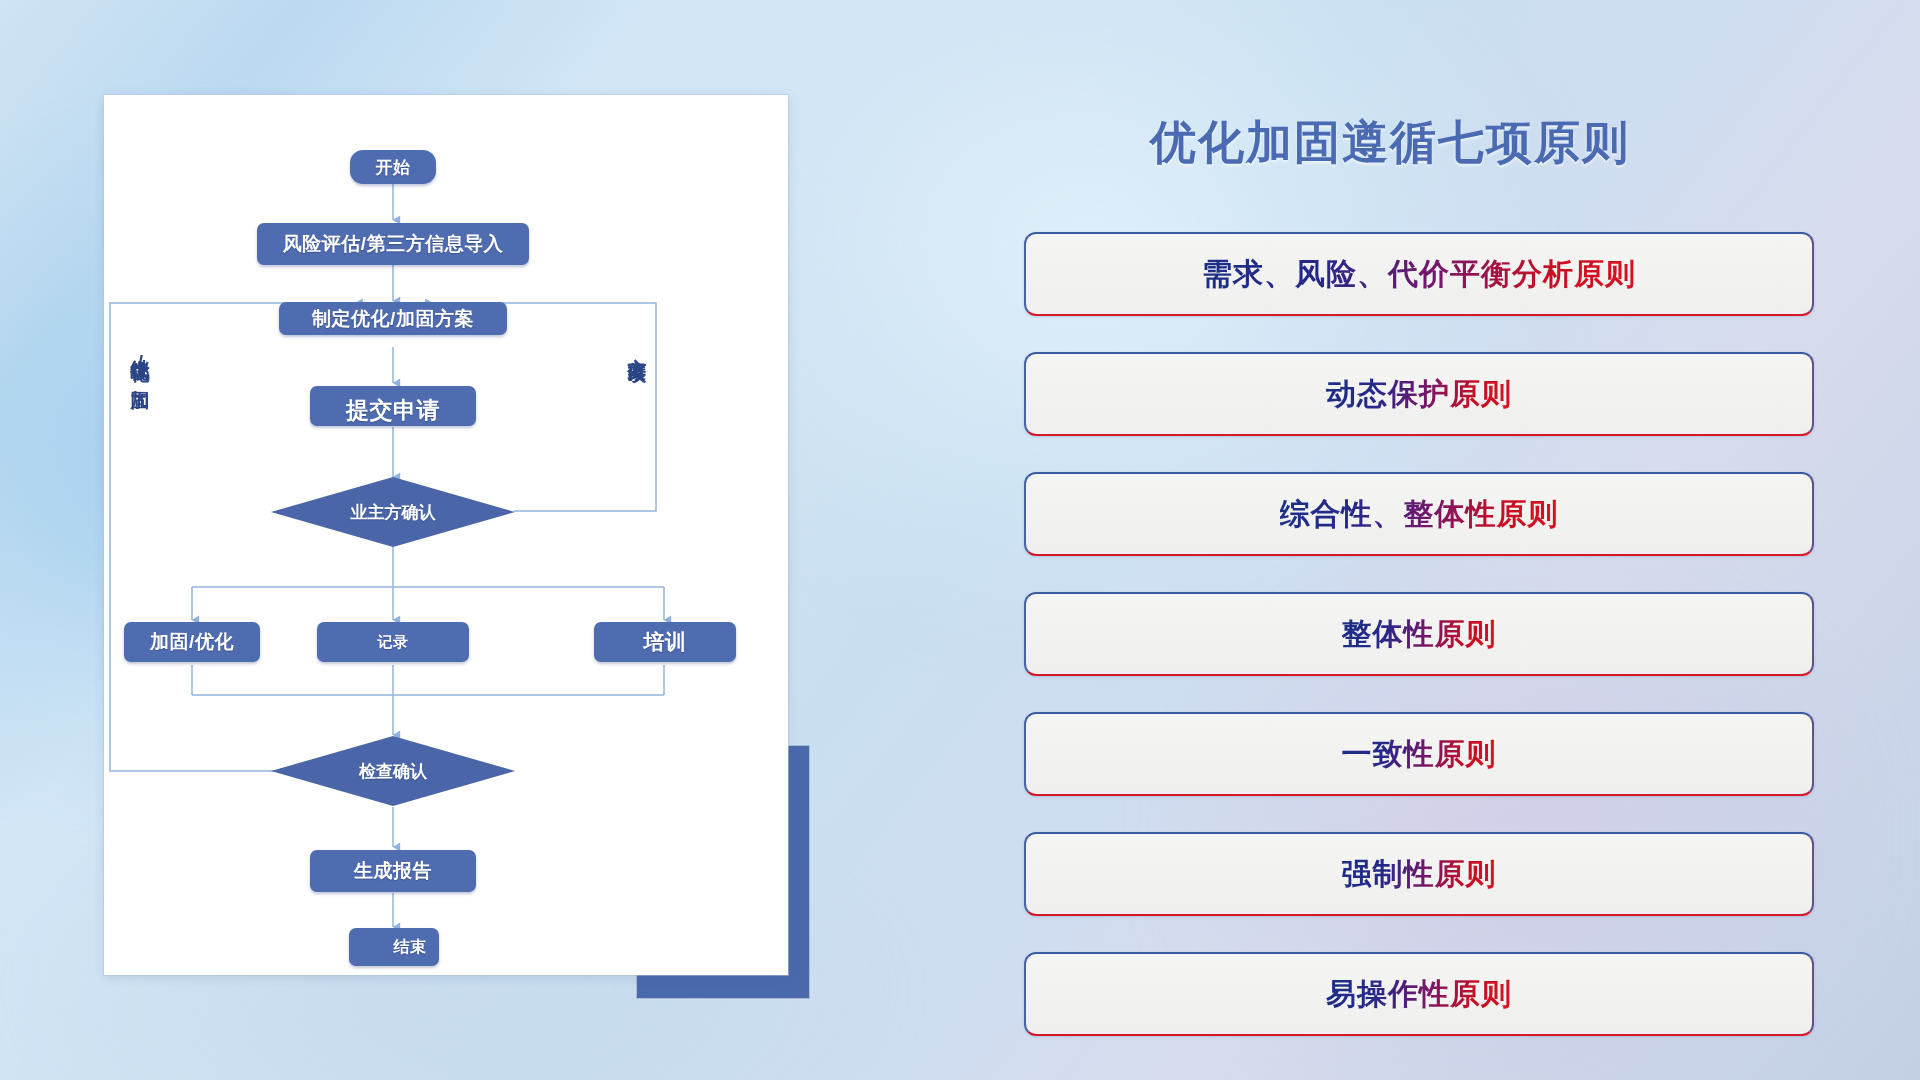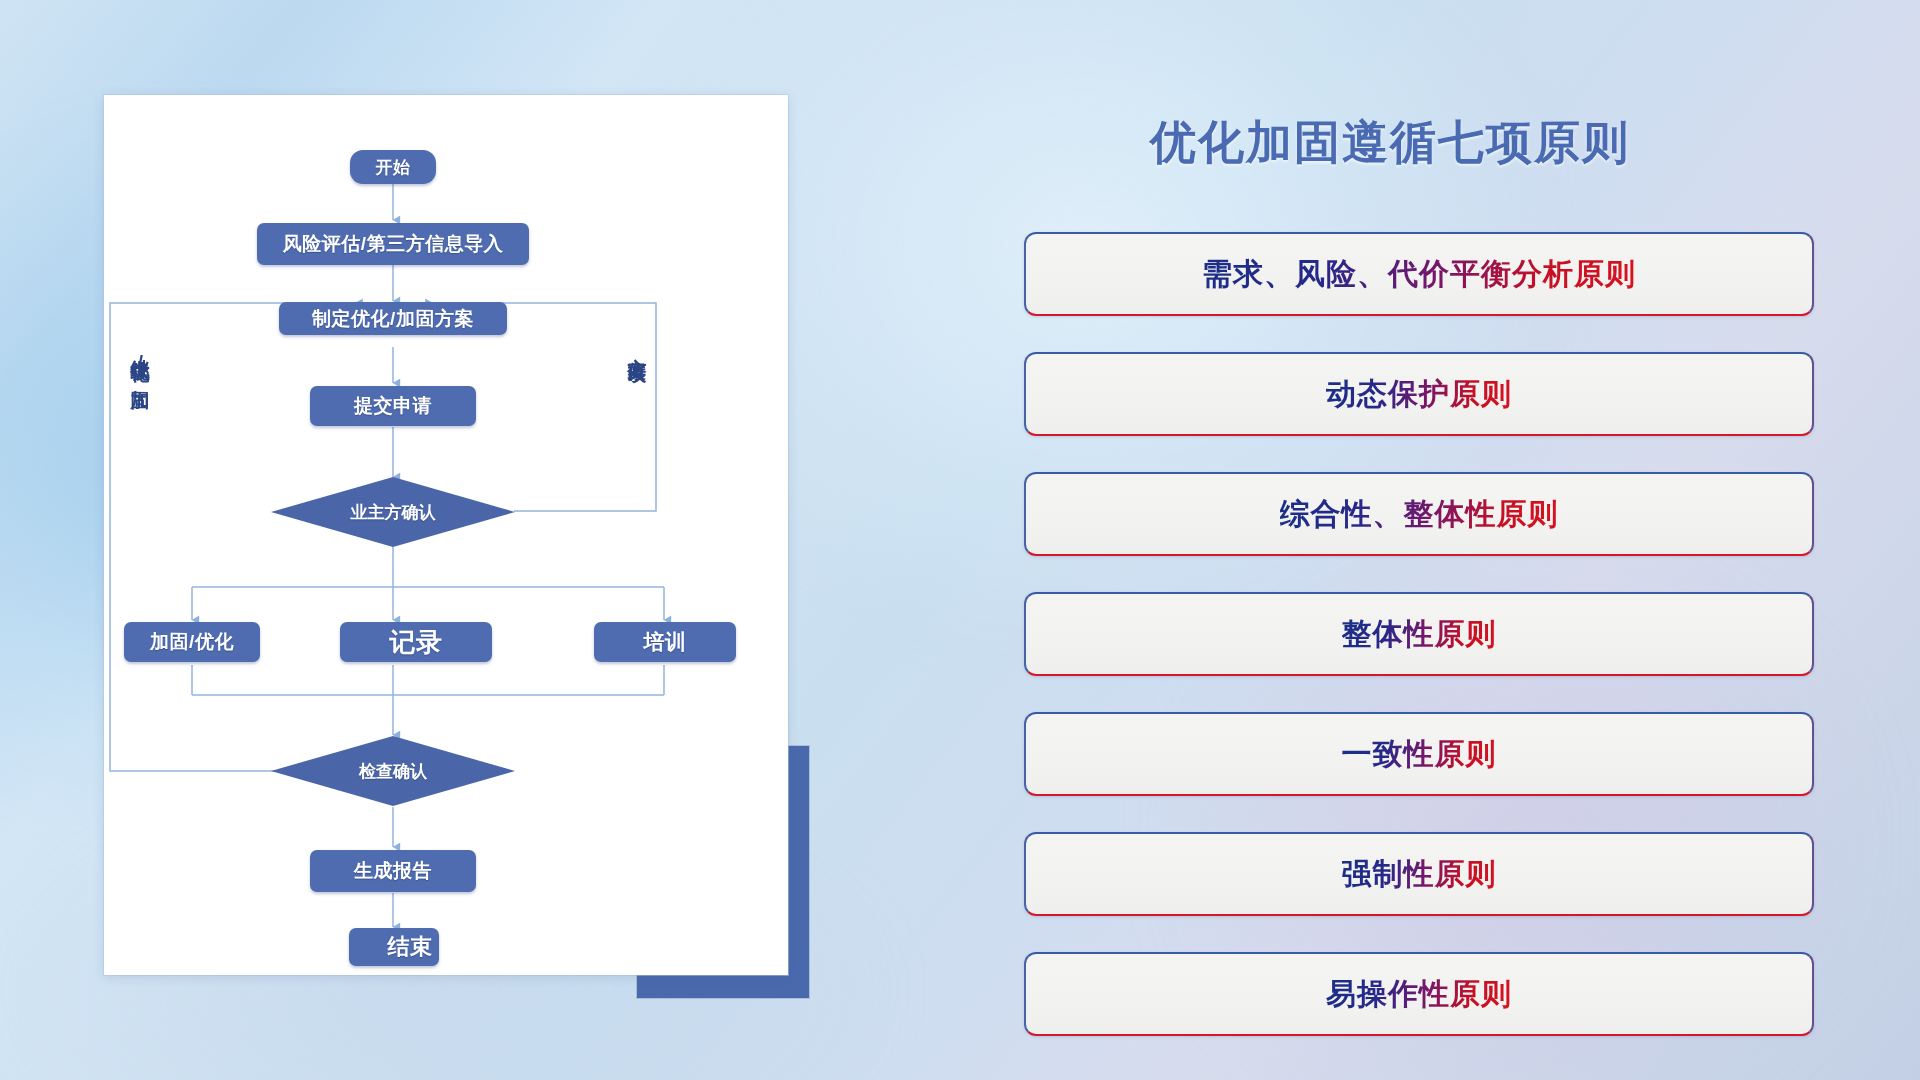--- a/index.html
+++ b/index.html
@@ -220,49 +220,49 @@
     </div>
 
     <div class="fl-node" style="left:153px; top:128px; width:272px; height:42px; font-size:19px;">
       <span>风险评估/第三方信息导入</span>
     </div>
 
     <div class="fl-node" style="left:175px; top:207px; width:228px; height:33px; font-size:19px;">
       <span>制定优化/加固方案</span>
     </div>
 
-    <div class="fl-node" style="left:206px; top:291px; width:166px; height:40px; font-size:19px;">
+    <div class="fl-node" style="left:206px; top:291px; width:166px; height:40px; font-size:23px;align-items:flex-end;">
       <span>提交申请</span>
     </div>
 
     <div class="fl-diamond" style="left:167px; top:382px; width:244px; height:70px; font-size:17px;">
       <span>业主方确认</span>
     </div>
 
     <div class="fl-node" style="left:20px; top:527px; width:136px; height:40px; font-size:19px;">
       <span>加固/优化</span>
     </div>
 
-    <div class="fl-node" style="left:213px; top:527px; width:152px; height:40px; font-size:26px;margin-left:23px;">
+    <div class="fl-node" style="left:213px; top:527px; width:152px; height:40px; font-size:15px;">
       <span>记录</span>
     </div>
 
     <div class="fl-node" style="left:490px; top:527px; width:142px; height:40px; font-size:21px;">
       <span>培训</span>
     </div>
 
     <div class="fl-diamond" style="left:167px; top:641px; width:244px; height:70px; font-size:17px;">
       <span>检查确认</span>
     </div>
 
     <div class="fl-node" style="left:206px; top:755px; width:166px; height:42px; font-size:19px;">
       <span>生成报告</span>
     </div>
 
-    <div class="fl-node" style="left:245px; top:833px; width:90px; height:38px; font-size:22px;padding-left:32px;">
+    <div class="fl-node" style="left:245px; top:833px; width:90px; height:38px; font-size:16px;padding-left:32px;">
       <span>结束</span>
     </div>
 
     <div class="fl-vlabel" style="left:23px; top:248px; font-size:19px;">继续优化/加固</div>
 
     <div class="fl-vlabel" style="left:520px; top:248px; font-size:19px;">方案修改</div>
 
   </div>
 
   <div id="right-panel">

